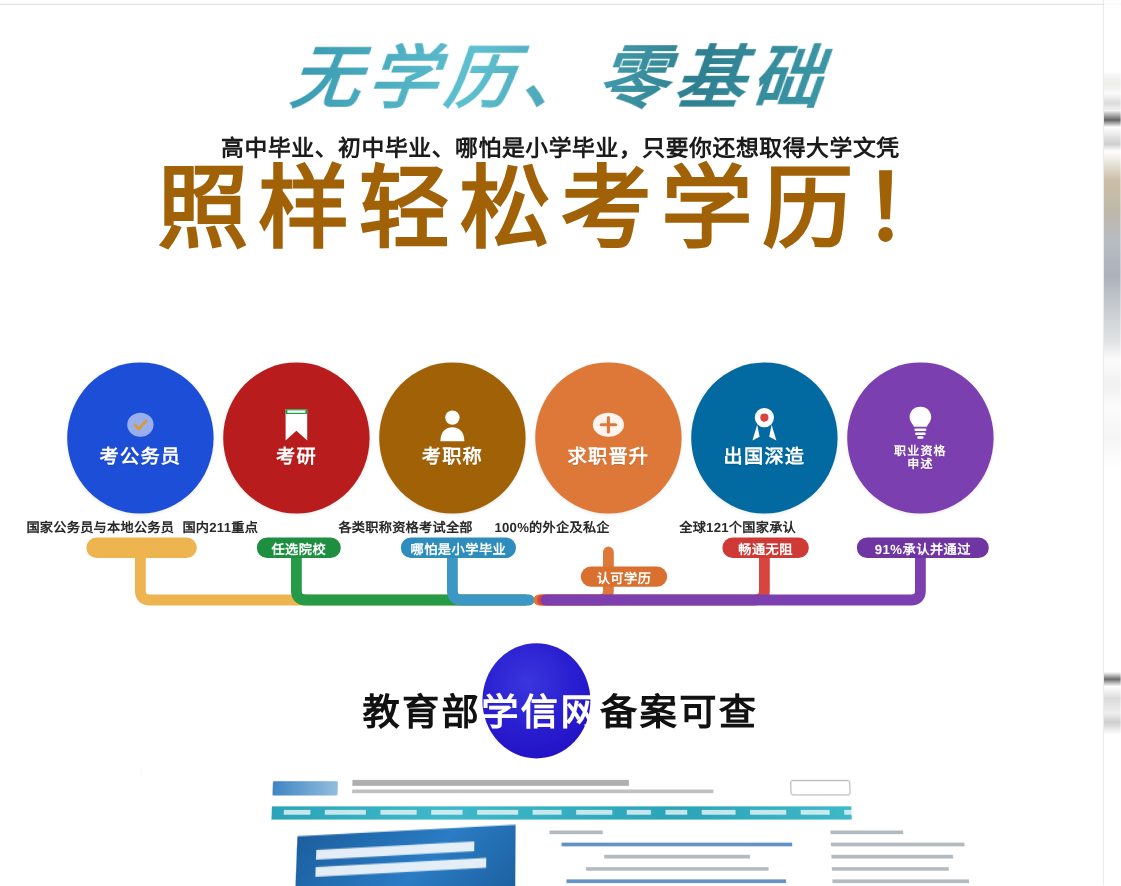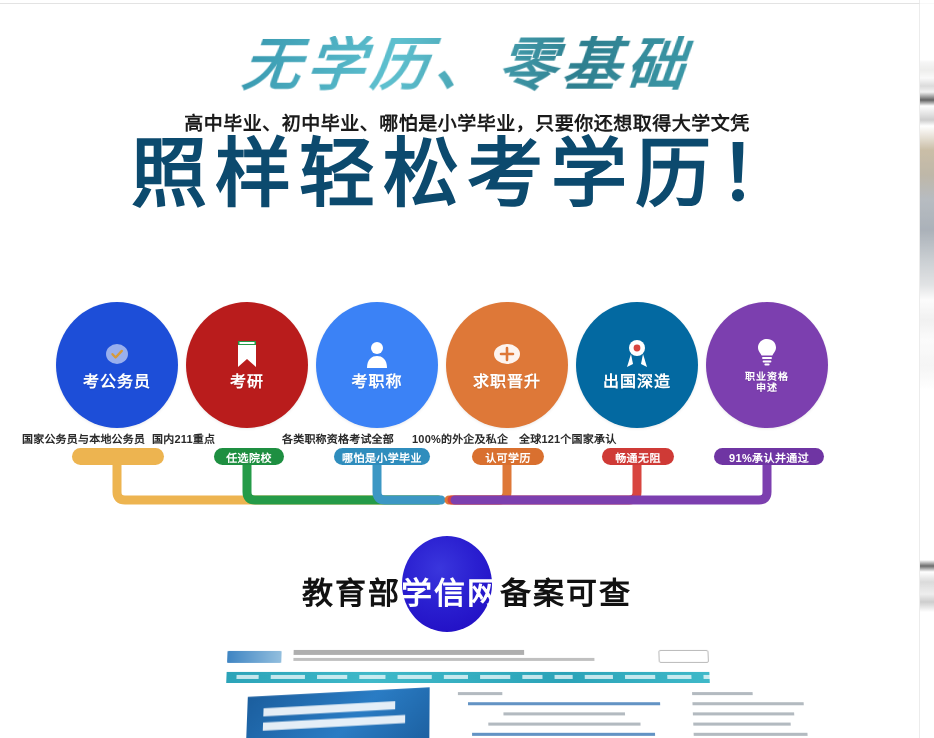--- a/index.html
+++ b/index.html
@@ -44,21 +44,21 @@
     transform:skewX(-6deg);
   }
   .sub-line{
     position:absolute;left:0;right:0;top:108px;
     text-align:center;
     font-size:19px;font-weight:700;color:#1b1b1b;letter-spacing:.5px;
   }
   .main-title{
     position:absolute;left:0;right:0;top:134px;
     text-align:center;
-    font-size:76px;font-weight:900;color:#0c4a6e;
+    font-size:76px;font-weight:900;color:#a16207;
     letter-spacing:8px;line-height:1.05;
     font-family:"DejaVu Sans","Liberation Sans",sans-serif;
   }
 
   
   .circles{
     position:absolute;left:56px;top:302px;width:822px;height:132px;
   }
   .node{position:absolute;top:0;width:122px;height:126px;}
   .bubble{
@@ -201,21 +201,21 @@
             <path d="M3 2 h18 v26 l-9 -8 l-9 8 z" fill="#ffffff"></path>
             <rect x="3" y="2" width="18" height="4" fill="#259b48"></rect>
             <rect x="4.5" y="3" width="15" height="2" fill="#ffffff"></rect>
           </svg>
         </span>
         <span class="lbl">考研</span>
       </div>
     </div>
 
     <div class="node" style="left:260px;">
-      <div class="bubble" style="background:#3b82f6;">
+      <div class="bubble" style="background:#a16207;">
         <span class="ico">
           <svg width="26" height="28" viewBox="0 0 26 28">
             <circle cx="13" cy="8" r="6" fill="#ffffff"></circle>
             <path d="M3 28 C3 19 8 16 13 16 C18 16 23 19 23 28 z" fill="#ffffff"></path>
           </svg>
         </span>
         <span class="lbl">考职称</span>
       </div>
     </div>
 
@@ -258,27 +258,27 @@
         <span class="lbl two">职业资格</span>
         <span class="lbl two">申述</span>
       </div>
     </div>
   </div>
 
   <div class="caption" style="left:22px;">国家公务员与本地公务员</div>
   <div class="caption" style="left:152px;">国内211重点</div>
   <div class="caption" style="left:282px;">各类职称资格考试全部</div>
   <div class="caption" style="left:412px;">100%的外企及私企</div>
-  <div class="caption" style="left:519px;">全球121个国家承认</div>
+  <div class="caption" style="left:566px;">全球121个国家承认</div>
   <div class="caption" style="left:672px;"></div>
 
   <div class="pill" style="left:72px;width:92px;background:#edb450;"></div>
   <div class="pill" style="left:214px;width:70px;background:#1e8f41;">任选院校</div>
   <div class="pill" style="left:334px;width:96px;background:#2f8dbd;">哪怕是小学毕业</div>
-  <div class="pill" style="left:472px;width:72px;background:#d9702f;">认可学历</div>
+  <div class="pill" style="left:484px;width:72px;background:#d9702f;margin-top:24px;">认可学历</div>
   <div class="pill" style="left:602px;width:72px;background:#cf3a36;">畅通无阻</div>
   <div class="pill" style="left:714px;width:110px;background:#6f35a3;">91%承认并通过</div>
 
   <div class="ball"></div>
   <div class="bottom-line">
     <span>教育部</span><span class="hl">学信网</span><span>备案可查</span>
   </div>
 
   <div class="shot-wrap">
     <div class="shot">

